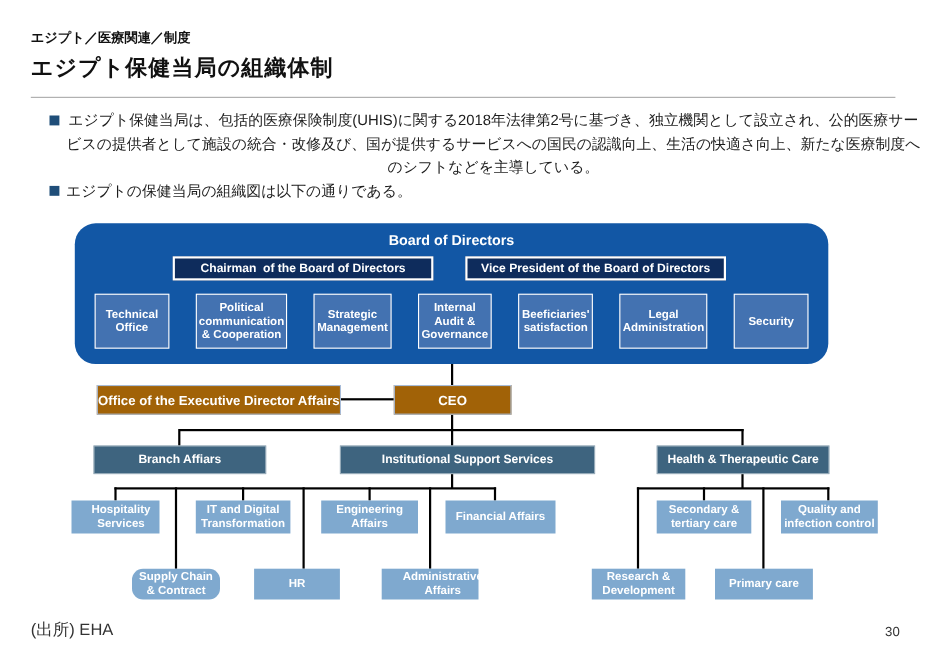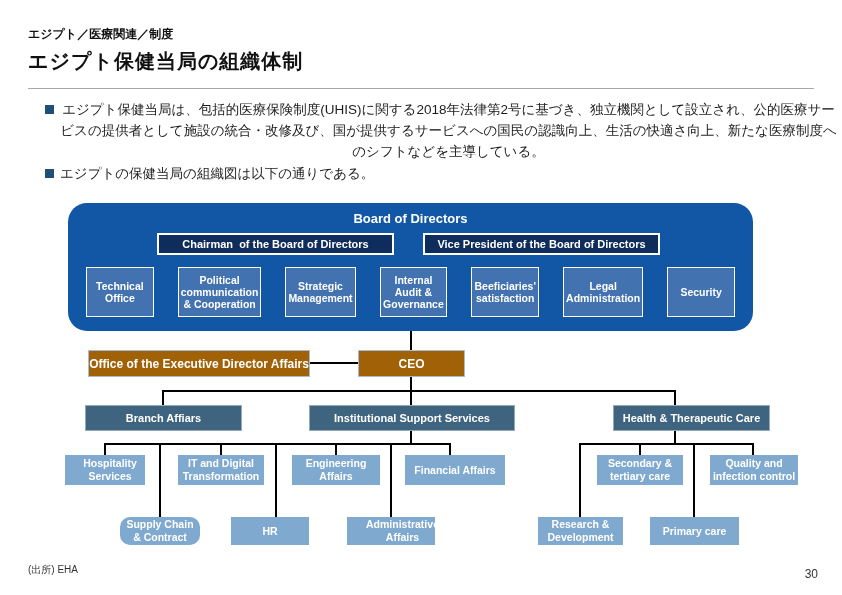--- a/index.html
+++ b/index.html
@@ -30,21 +30,21 @@
         box-sizing:border-box;padding:2px;}
 
   .execbox{position:absolute;background:#a16207;border:1px solid #a8bcd8;color:#fff;font-size:12px;font-weight:bold;
            display:flex;align-items:center;justify-content:center;text-align:center;box-sizing:border-box;}
   .divbox{position:absolute;top:405px;height:26px;background:#3e647f;border:1px solid rgba(255,255,255,.45);
           color:#fff;font-size:11px;font-weight:bold;display:flex;align-items:center;justify-content:center;
           text-align:center;box-sizing:border-box;}
   .litebox{position:absolute;background:#7fa9cf;color:#fff;font-size:10.5px;font-weight:bold;line-height:1.2;
            display:flex;align-items:center;justify-content:center;text-align:center;box-sizing:border-box;padding:2px;}
 
-  .source{position:absolute;left:28px;top:563px;font-size:10px;color:#333;}
+  .source{position:absolute;left:28px;top:563px;font-size:15px;color:#333;}
   .pagenum{position:absolute;right:24px;top:567px;font-size:12px;color:#333;}
 </style>
 </head>
 <body>
 
 <div class="page">
 
   <div class="kicker">エジプト／医療関連／制度</div>
   <div class="title">エジプト保健当局の組織体制</div>
   <div class="title-rule"></div>
@@ -96,22 +96,22 @@
         <div class="dept">Beeficiaries' satisfaction</div>
         <div class="dept">Legal Administration</div>
         <div class="dept">Security</div>
       </div>
     </div>
 
     <div class="execbox" style="left:88px;top:350px;width:222px;height:27px;">Office of the Executive Director Affairs</div>
     <div class="execbox" style="left:358px;top:350px;width:107px;height:27px;">CEO</div>
 
     <div class="divbox" style="left:85px;width:157px;">Branch Affiars</div>
-    <div class="divbox" style="left:309px;width:206px;">Institutional Support Services</div>
-    <div class="divbox" style="left:597px;width:157px;margin-left:16px;">Health &amp; Therapeutic Care</div>
+    <div class="divbox" style="left:309px;width:232px;">Institutional Support Services</div>
+    <div class="divbox" style="left:597px;width:157px;">Health &amp; Therapeutic Care</div>
 
     <div class="litebox" style="left:65px;top:455px;width:80px;height:30px;padding-left:12px;">Hospitality Services</div>
     <div class="litebox" style="left:178px;top:455px;width:86px;height:30px;">IT and Digital Transformation</div>
     <div class="litebox" style="left:292px;top:455px;width:88px;height:30px;">Engineering Affairs</div>
     <div class="litebox" style="left:405px;top:455px;width:100px;height:30px;">Financial Affairs</div>
 
     <div class="litebox" style="left:120px;top:517px;width:80px;height:28px;border-radius:10px;">Supply Chain &amp; Contract</div>
     <div class="litebox" style="left:231px;top:517px;width:78px;height:28px;">HR</div>
     <div class="litebox" style="left:347px;top:517px;width:88px;height:28px;padding-left:25px;">Administrative Affairs</div>
 

